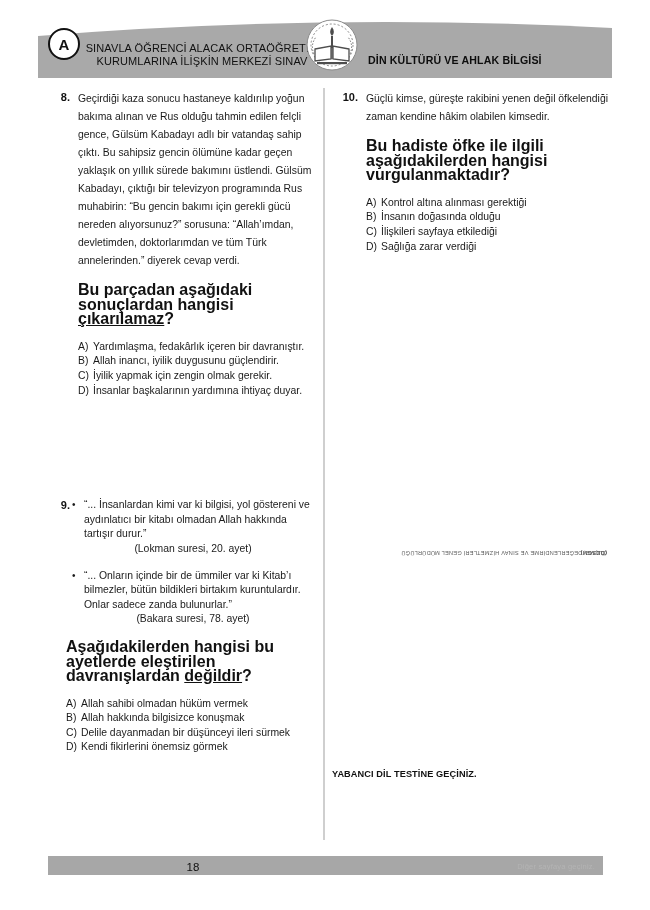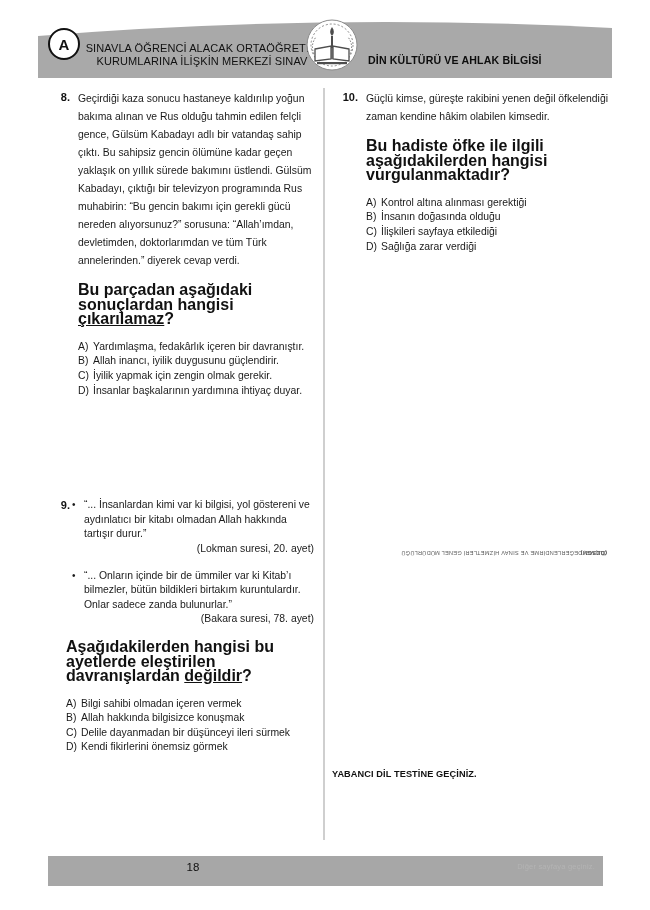--- a/index.html
+++ b/index.html
@@ -182,21 +182,21 @@
     line-height: 14.6px;
   }
   .bullet-dot {
     flex: 0 0 auto;
     width: 12px;
     font-size: 10px;
     line-height: 14.6px;
   }
   .bullet-text { flex: 1 1 auto; }
   .source-ref {
-    text-align: right;
+    text-align: center;
     font-size: 10.4px;
     line-height: 14.6px;
     margin-top: 0px;
   }
 
   .q9-body { margin-left: 28px; }
 
   
   .end-notice {
     position: absolute;
@@ -209,21 +209,21 @@
     color: #111111;
     letter-spacing: 0.1px;
   }
 
   
   .footer-bar {
     position: absolute;
     left: 48px;
     top: 856px;
     width: 555px;
-    height: 30px;
+    height: 19px;
     background: #a7a7a7;
   }
   .page-number {
     position: absolute;
     left: 0;
     top: 0;
     width: 290px;
     height: 22px;
     line-height: 22px;
     text-align: center;
@@ -338,21 +338,21 @@
         </div>
         <div class="source-ref">(Bakara suresi, 78. ayet)</div>
       </div>
 
       <div class="q-prompt" style="margin-left:-6px;">
         <span>Aşağıdakilerden hangisi bu ayetlerde eleştirilen davranışlardan </span><span class="underline">değildir</span><span>?</span>
       </div>
       <div class="options" style="margin-left:-6px;">
         <div class="option">
           <span class="option-letter">A)</span>
-          <span class="option-text">Bilgi sahibi olmadan içeren vermek</span>
+          <span class="option-text">Allah sahibi olmadan hüküm vermek</span>
         </div>
         <div class="option">
           <span class="option-letter">B)</span>
           <span class="option-text">Allah hakkında bilgisizce konuşmak</span>
         </div>
         <div class="option">
           <span class="option-letter">C)</span>
           <span class="option-text">Delile dayanmadan bir düşünceyi ileri sürmek</span>
         </div>
         <div class="option">

